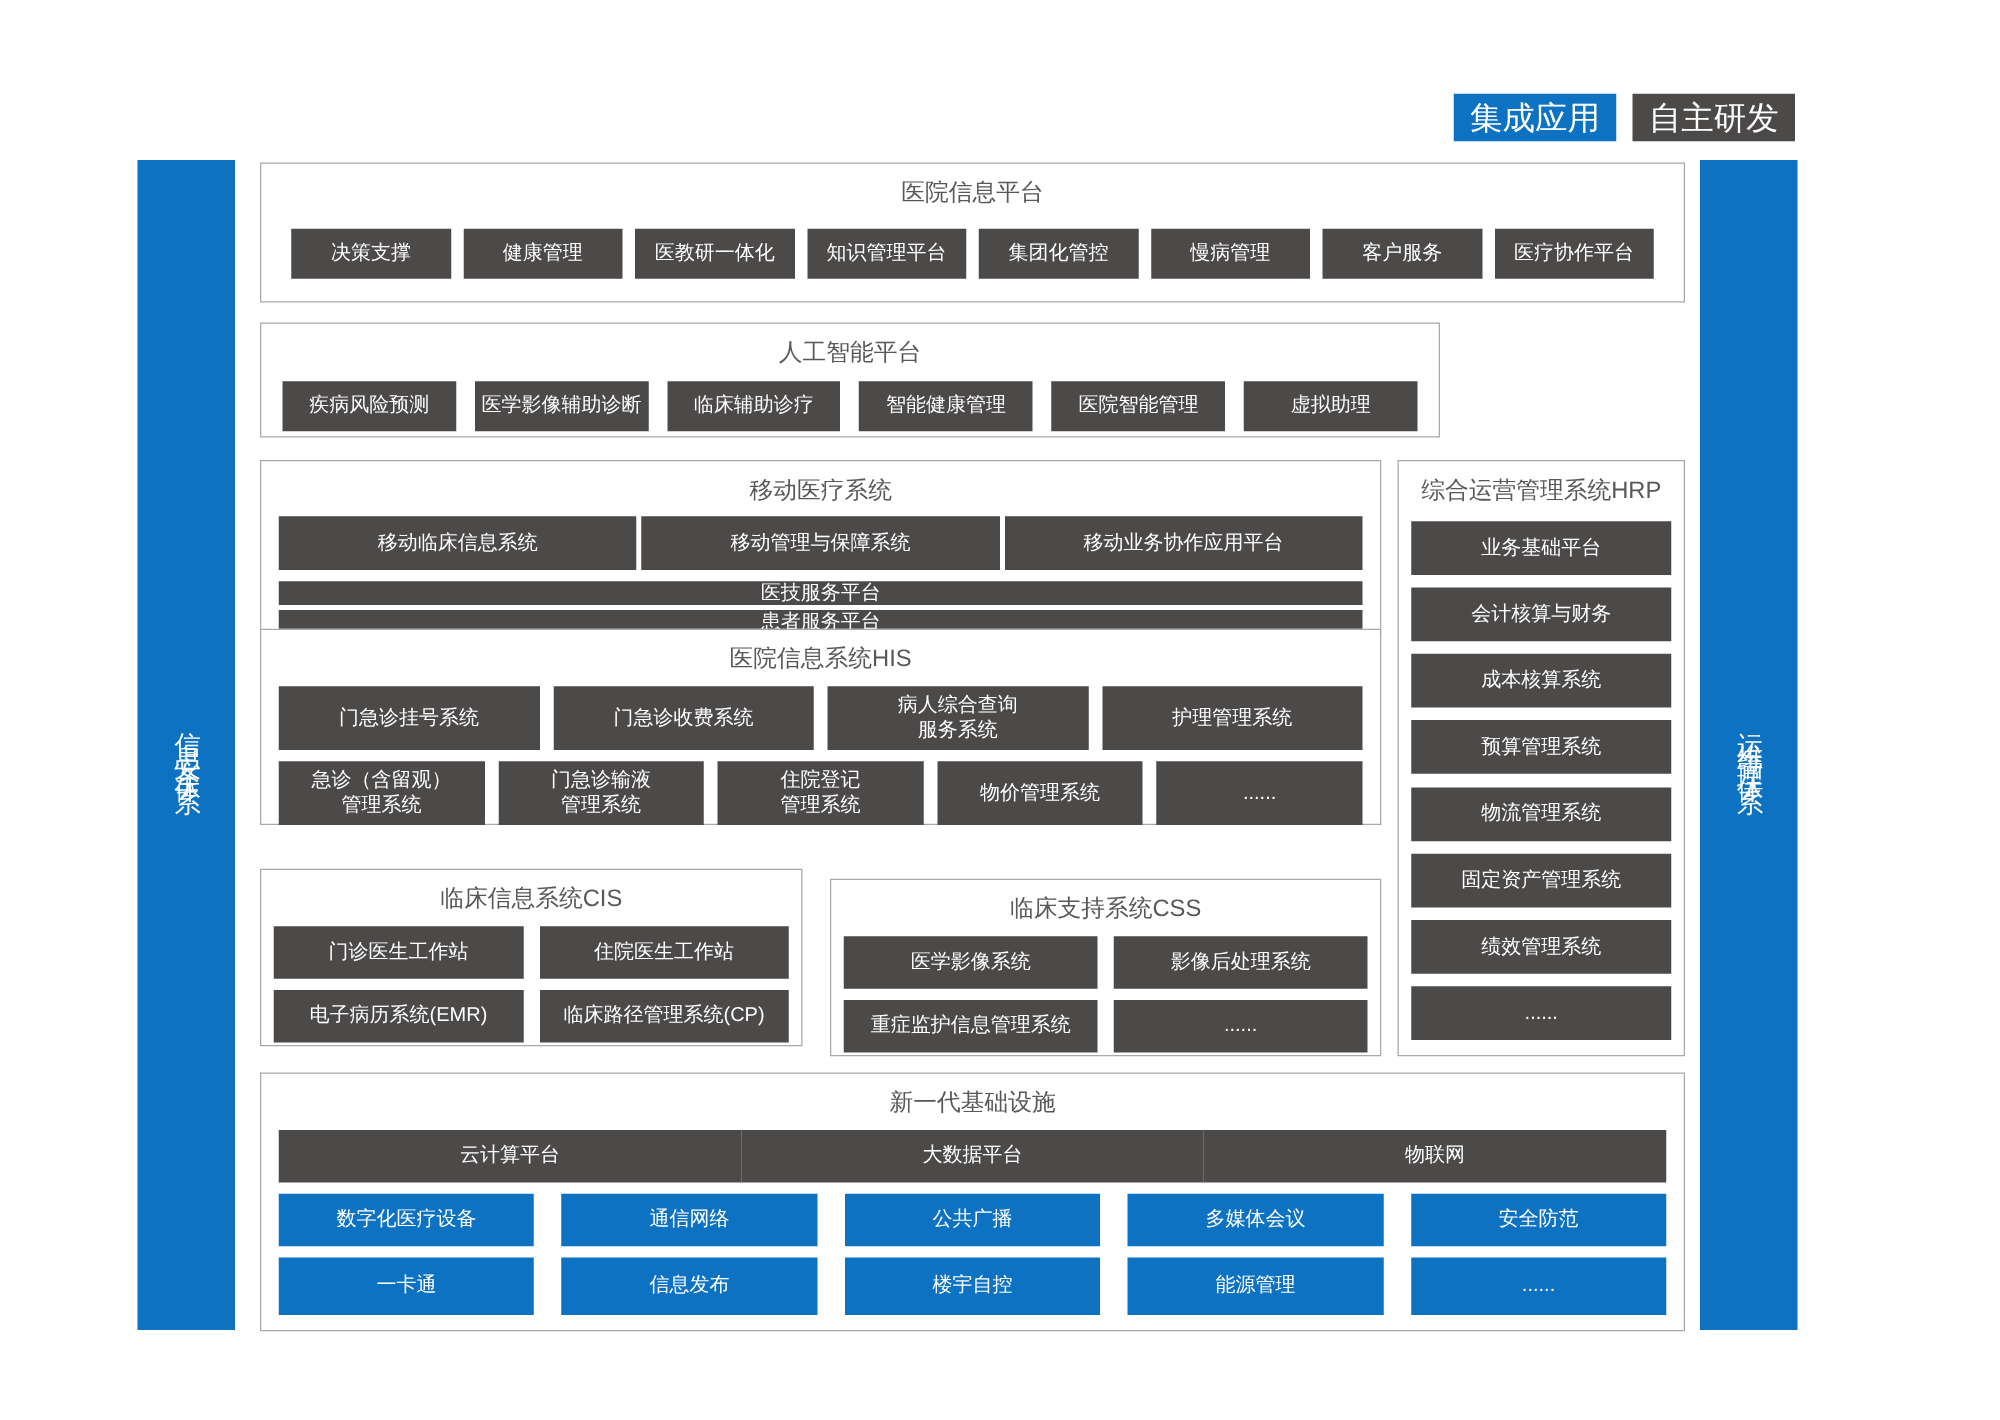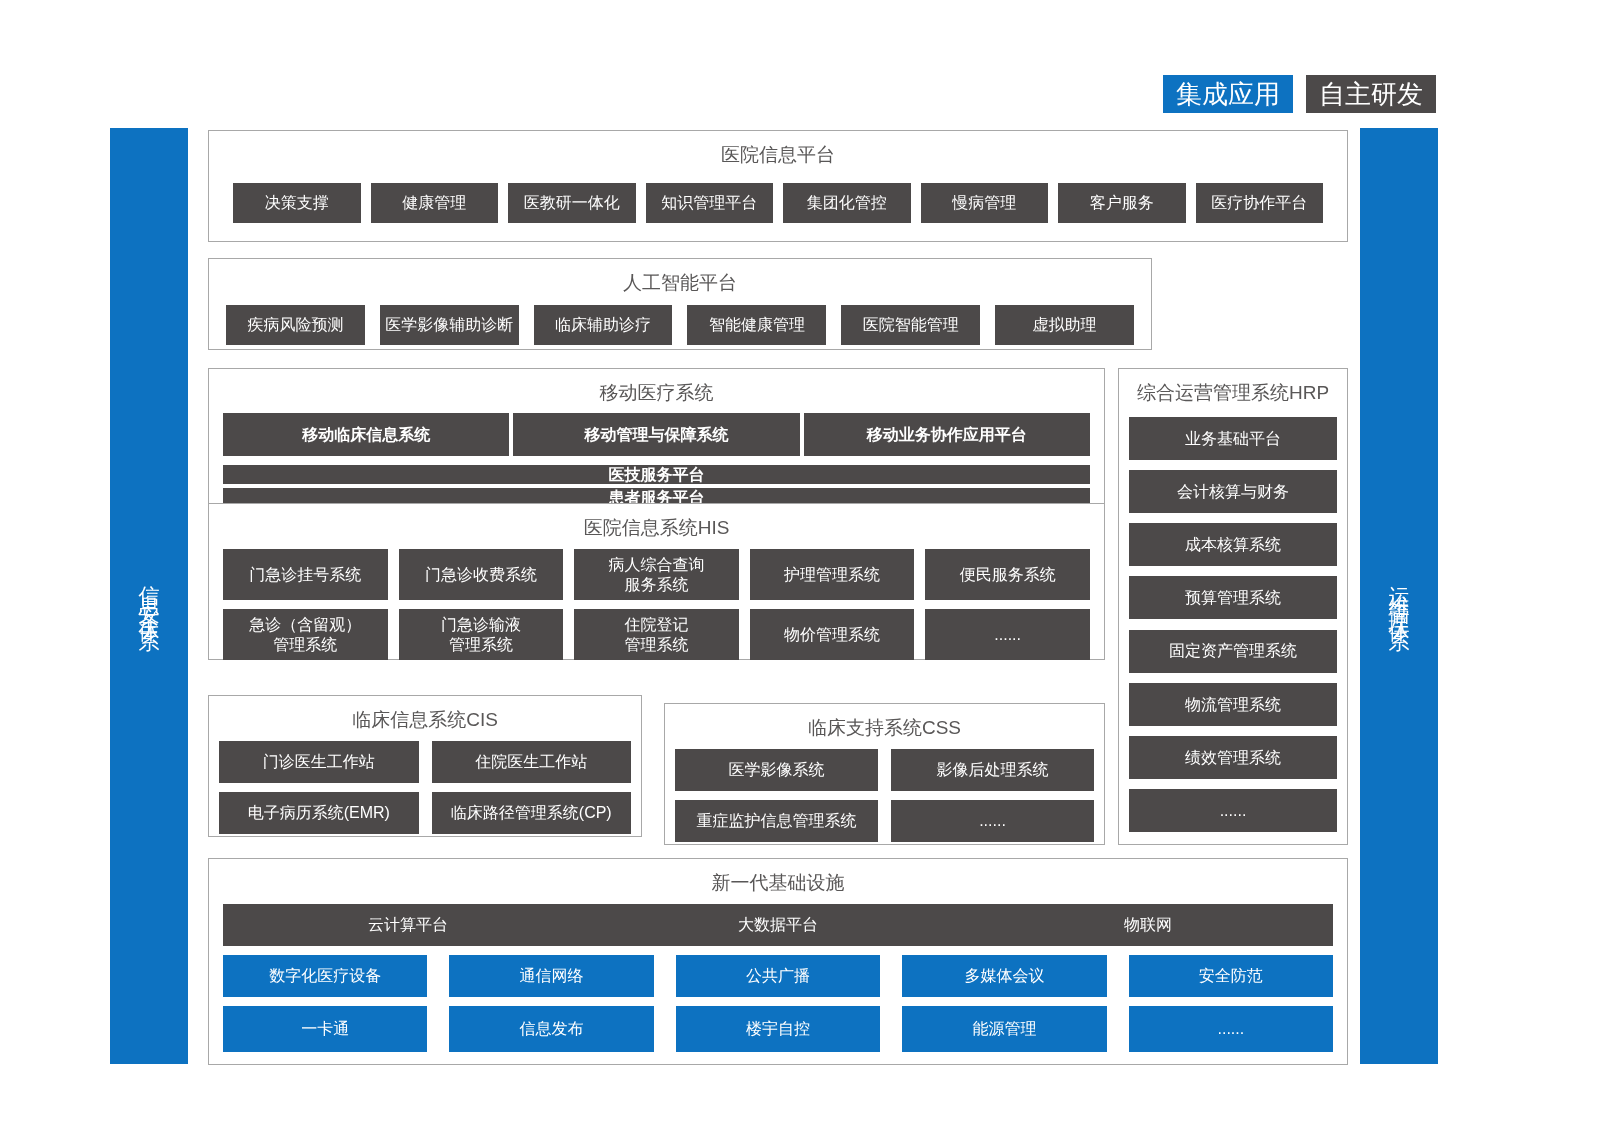--- a/index.html
+++ b/index.html
@@ -27,21 +27,21 @@
   .box{flex:1;background:#4C4949;color:#fff;display:flex;align-items:center;justify-content:center;
     text-align:center;font-size:16px;line-height:1.2;white-space:pre-line;}
   .box-blue{background:#0D72C1;}
   .h40{height:40px;} .h42{height:42px;} .h43{height:43px;} .h46{height:46px;} .h51{height:51px;}
   
   #sec-hip{left:208px;top:130px;width:1140px;height:112px;}
   .r-hip{padding:0 24px;gap:10px;margin-top:16px;}
   #sec-ai{left:208px;top:258px;width:944px;height:92px;}
   .r-ai{padding:0 17px;gap:15px;margin-top:10px;}
   #sec-mobile{left:208px;top:368px;width:897px;height:140px;}
-  .r-mob{padding:0 14px;gap:4px;margin-top:8px;font-weight:bold;}
+  .r-mob{padding:0 14px;gap:4px;margin-top:8px;}
   .r-mob2{margin-top:9px;flex-direction:column;}
   #sec-hrp{left:1118px;top:368px;width:230px;height:477px;display:flex;flex-direction:column;}
   .hrp-items{flex:1;display:flex;flex-direction:column;justify-content:space-between;
     margin:12px 10px 12px 10px;}
   .hrp-items .box{flex:none;height:43px;}
   #sec-his{left:208px;top:503px;width:897px;height:157px;}
   .r-his{padding:0 14px;gap:11px;margin-top:9px;}
   #sec-cis{left:208px;top:695px;width:434px;height:142px;}
   #sec-css{left:664px;top:703px;width:441px;height:142px;}
   .r-cc{padding:0 10px;gap:13px;margin-top:9px;}
@@ -104,36 +104,35 @@
   </div>
 </div>
 
 <div class="sec" id="sec-hrp">
   <div class="sec-title">综合运营管理系统HRP</div>
   <div class="hrp-items">
     <div class="box">业务基础平台</div>
     <div class="box">会计核算与财务</div>
     <div class="box">成本核算系统</div>
     <div class="box">预算管理系统</div>
+    <div class="box">物流管理系统</div>
     <div class="box">固定资产管理系统</div>
-    <div class="box">物流管理系统</div>
     <div class="box">绩效管理系统</div>
     <div class="box">......</div>
   </div>
 </div>
 
 <div class="sec" id="sec-his">
   <div class="sec-title">医院信息系统HIS</div>
   <div class="row r-his">
     <div class="box h51">门急诊挂号系统</div>
     <div class="box h51">门急诊收费系统</div>
     <div class="box h51">病人综合查询
 服务系统</div>
     <div class="box h51">护理管理系统</div>
-    <div class="box h51">便民服务系统</div>
   </div>
   <div class="row r-his">
     <div class="box h51">急诊（含留观）
 管理系统</div>
     <div class="box h51">门急诊输液
 管理系统</div>
     <div class="box h51">住院登记
 管理系统</div>
     <div class="box h51">物价管理系统</div>
     <div class="box h51">......</div>

